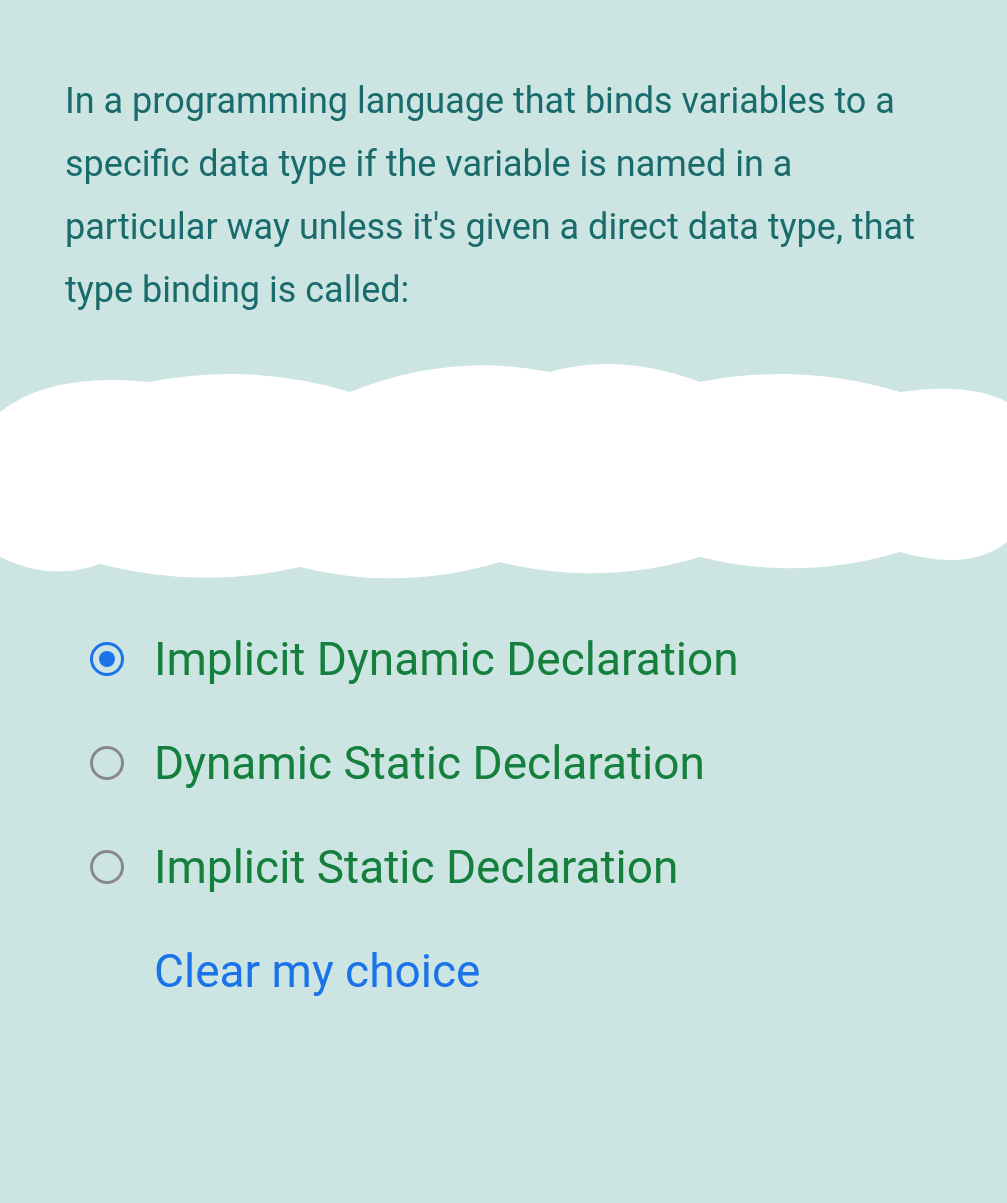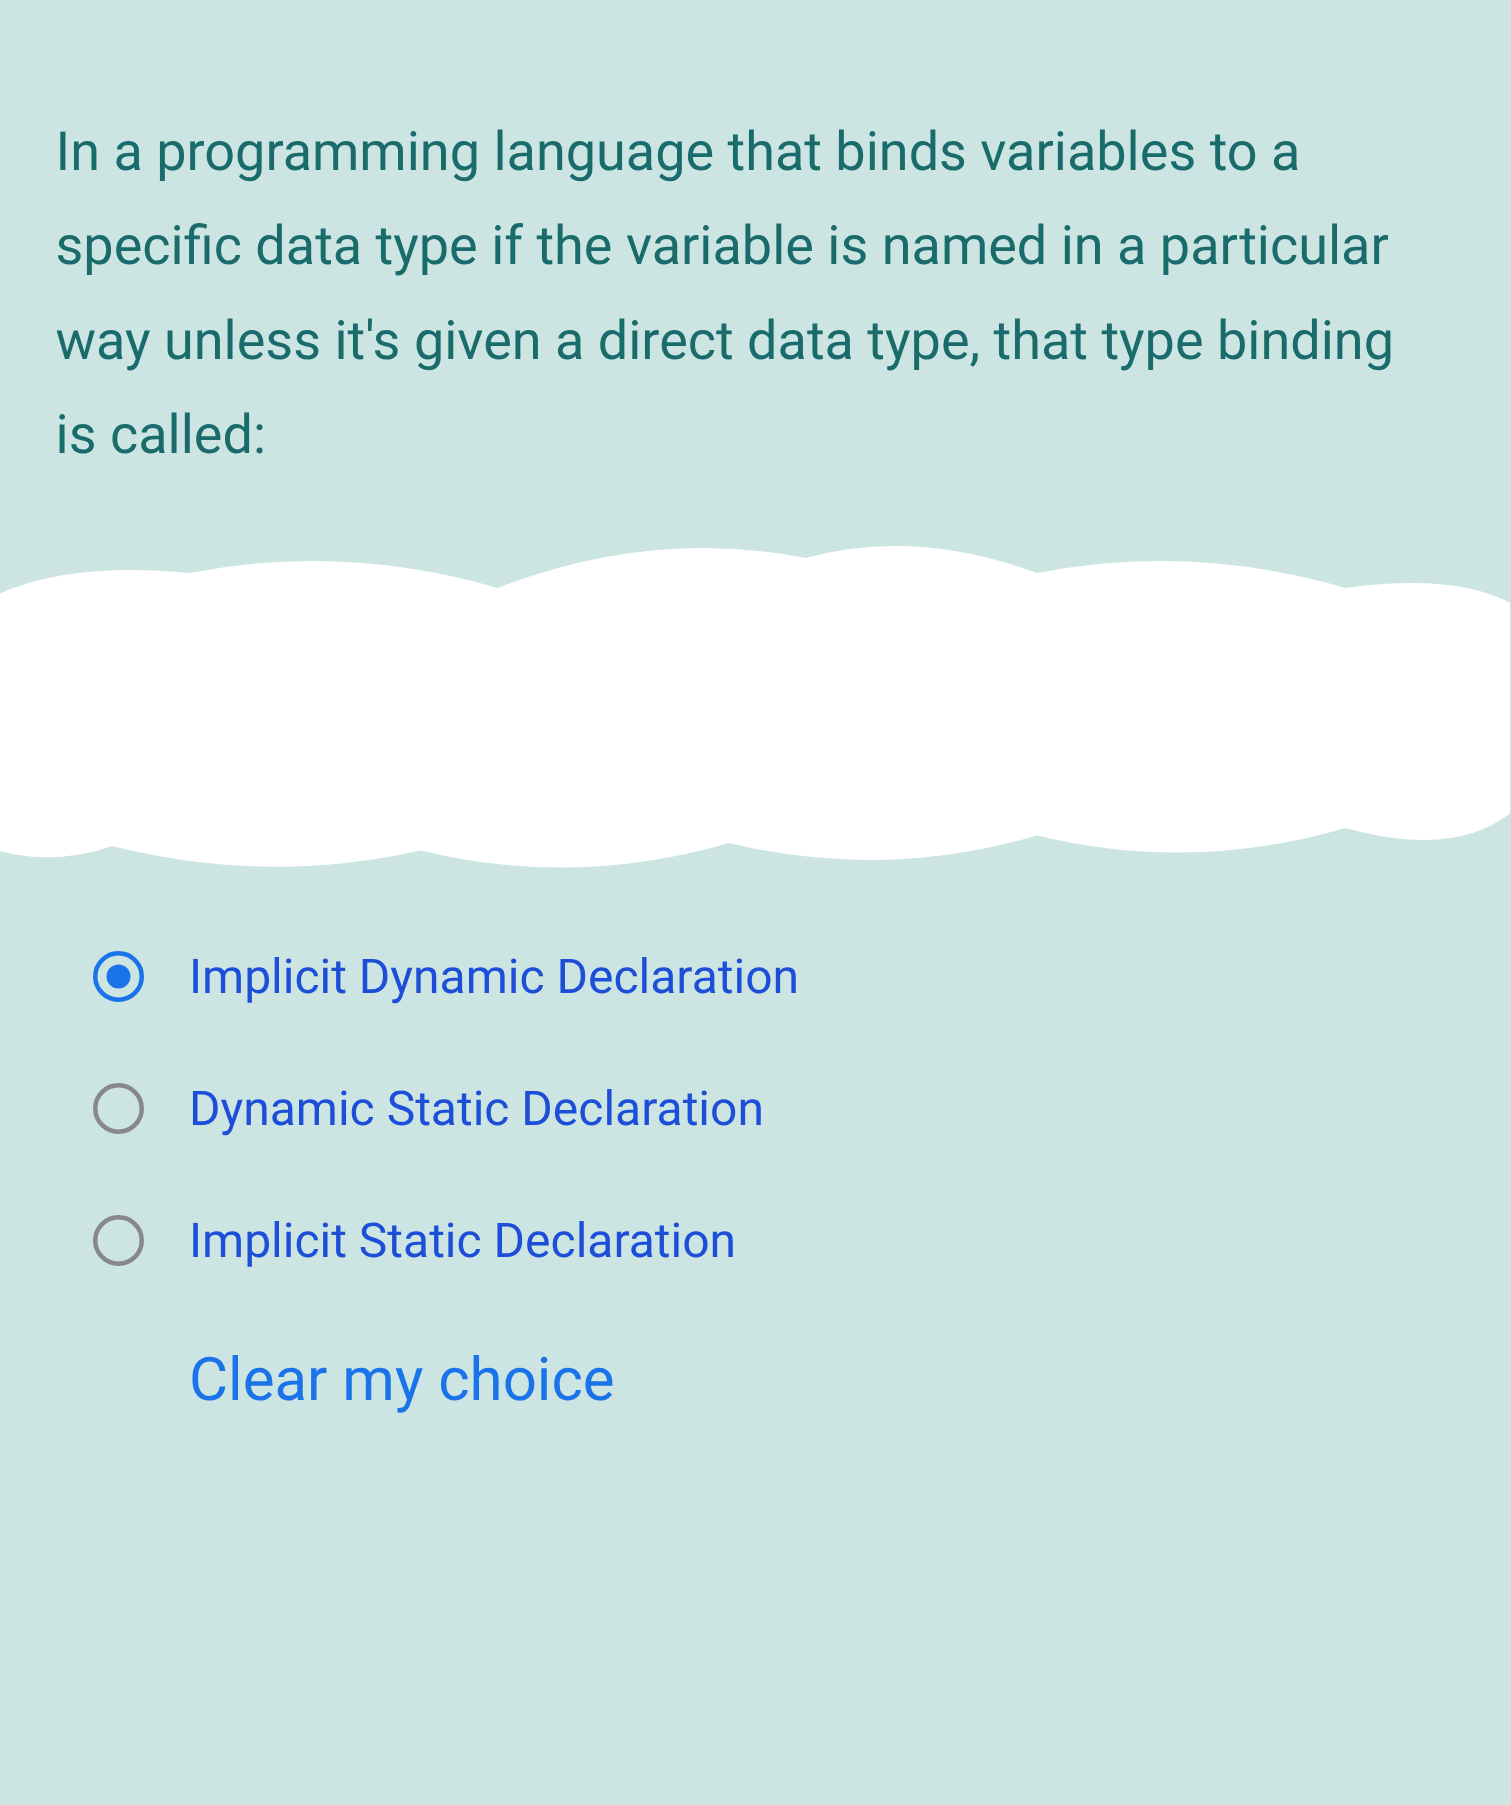--- a/index.html
+++ b/index.html
@@ -8,21 +8,21 @@
       box-sizing: border-box;
     }
     body {
       font-family: -apple-system, BlinkMacSystemFont, 'Segoe UI', Roboto, Helvetica, Arial, sans-serif;
       background-color: #cce5e3;
       width: 1007px;
       height: 1203px;
       padding: 0;
     }
     .container {
-      padding: 70px 65px 0 37px;
+      padding: 70px 65px 0 65px;
     }
     .question-text {
       color: #1a6b6b;
       font-size: 36px;
       line-height: 1.75;
       font-weight: 400;
       margin-bottom: 0;
     }
     .erased-area {
       position: relative;
@@ -58,27 +58,27 @@
     .radio-button.unselected {
       border: 3px solid #888;
     }
     .radio-inner {
       width: 16px;
       height: 16px;
       border-radius: 50%;
       background-color: #1a73e8;
     }
     .option-label {
-      color: #1d4ed8;
-      font-size: 32px;
+      color: #15803d;
+      font-size: 46px;
       font-weight: 400;
     }
     .clear-choice {
       color: #1a73e8;
-      font-size: 40px;
+      font-size: 46px;
       font-weight: 400;
       cursor: pointer;
       margin-left: 64px;
       margin-top: 14px;
     }
   </style>
 </head>
 <body>
 
 <div class="container">

